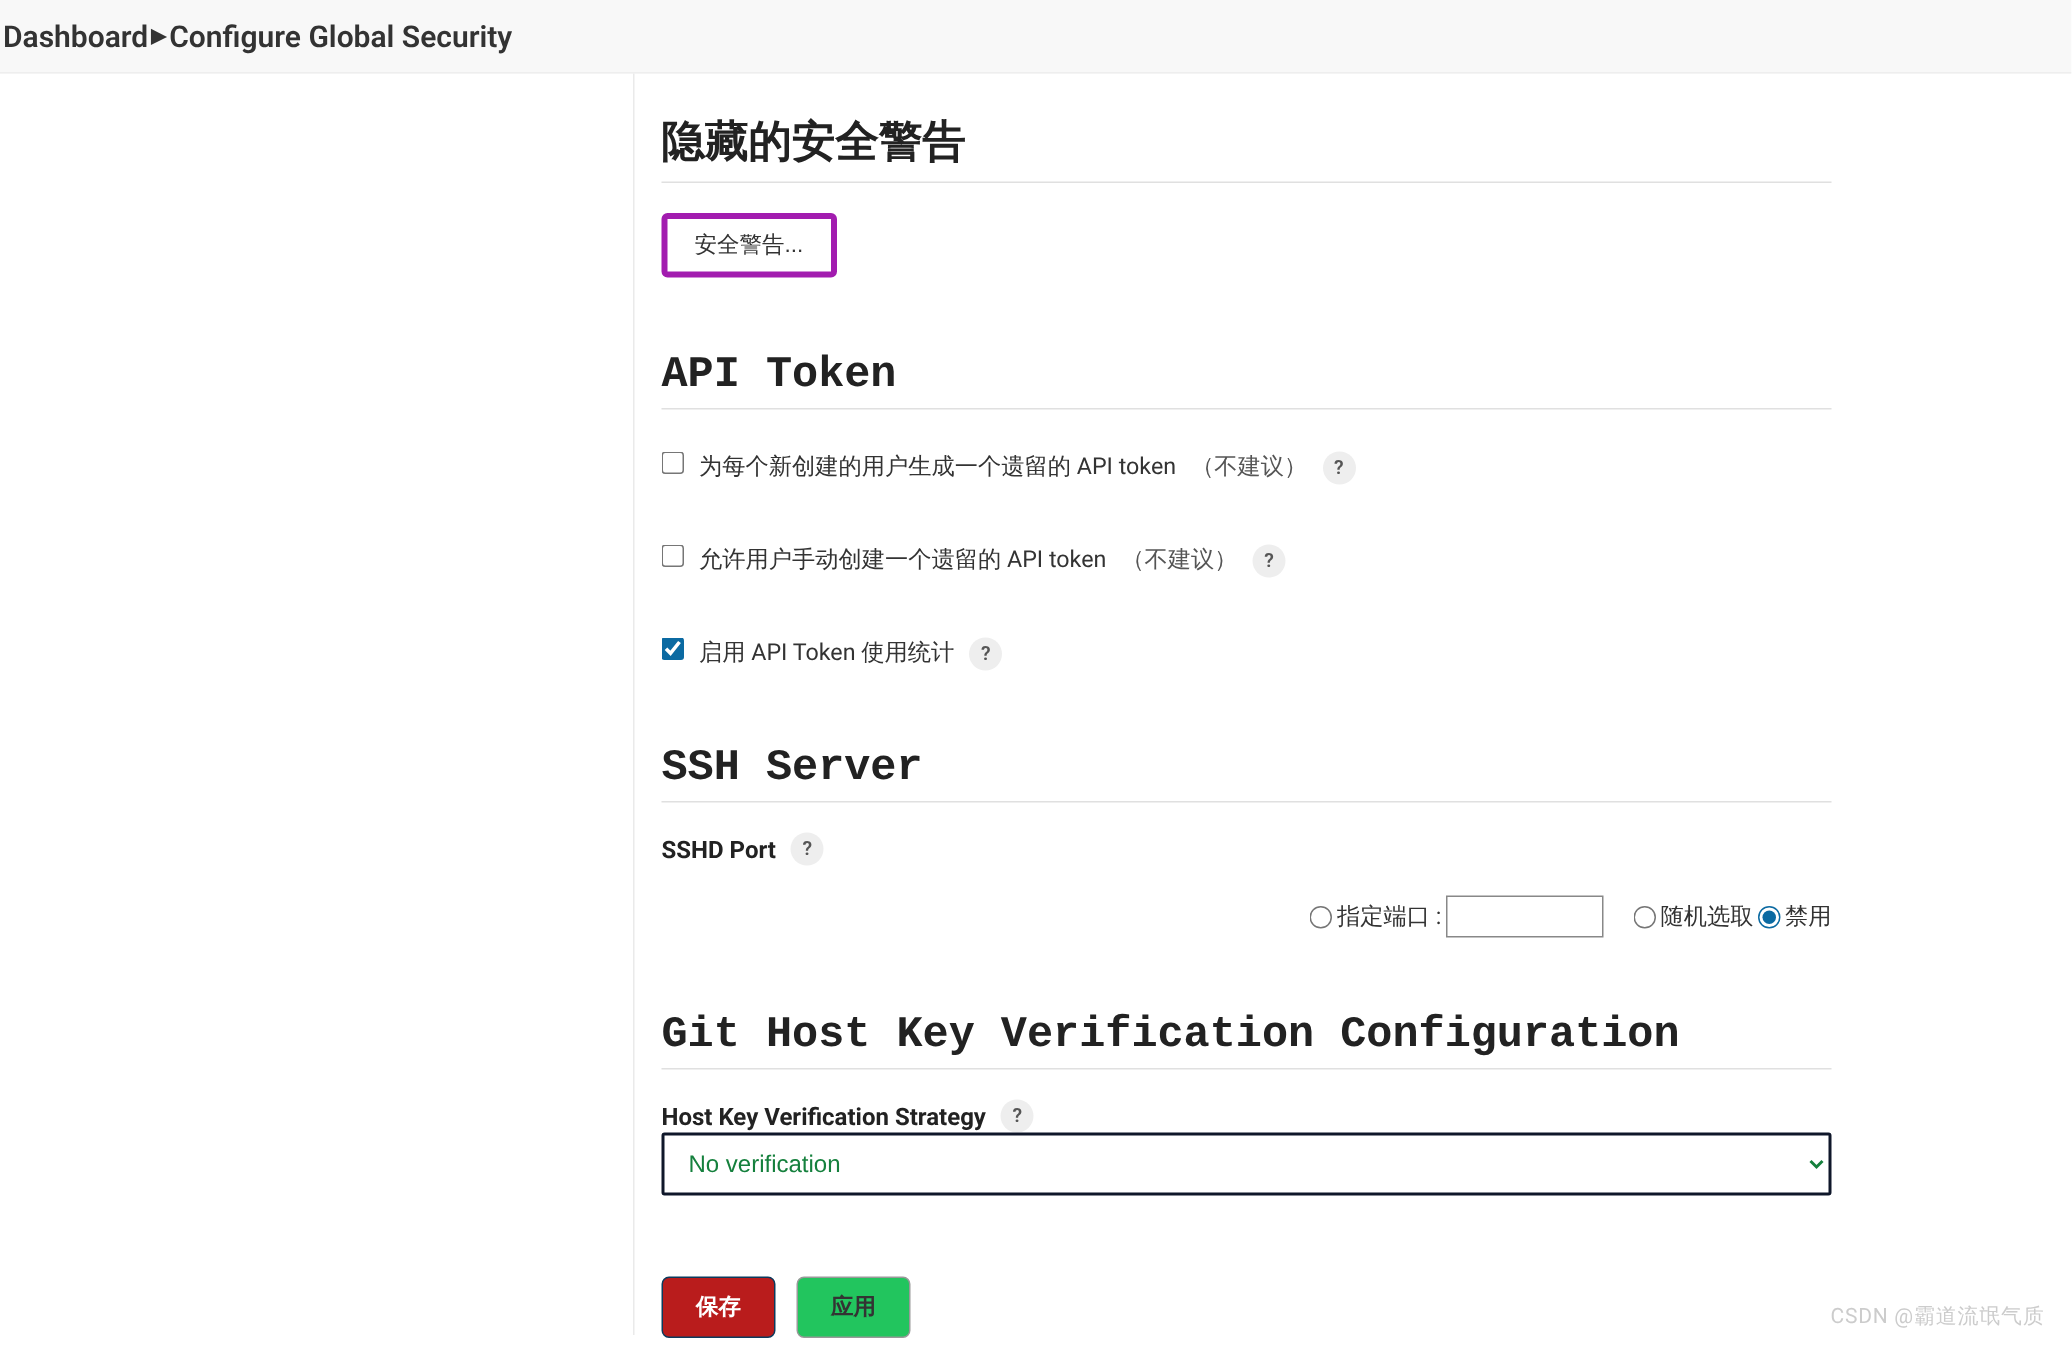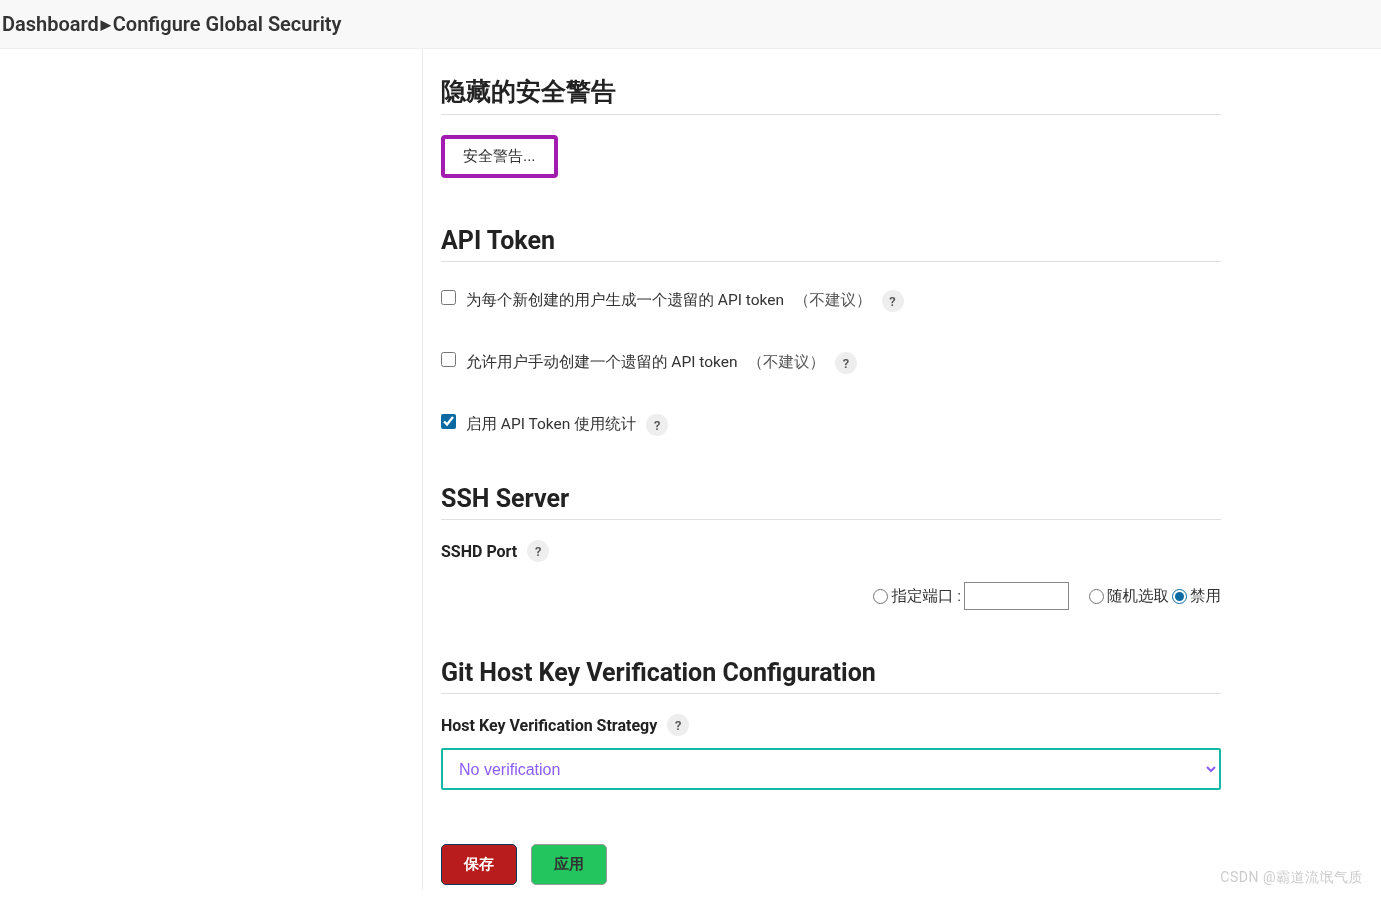--- a/index.html
+++ b/index.html
@@ -33,27 +33,28 @@
     .sidebar {
       width: 423px;
       border-right: 1px solid #eaeaea;
     }
     .main {
       flex: 1;
       padding: 26px 32px 0 18px;
       max-width: 830px;
     }
     h2.section-title {
-      font-size: 25px;
+      font-size: 29px;
       font-weight: 700;
       color: #222;
       margin-top: 12px;
       margin-bottom: 6px;
       padding-bottom: 6px;
       border-bottom: 1px solid #e0e0e0;
+      font-family: Liberation Mono, monospace;
     }
     h2.section-title.first { margin-top: 0; }
     .security-btn {
       display: inline-block;
       margin-top: 14px;
       padding: 8px 18px;
       border: 4px solid #a21caf;
       border-radius: 4px;
       background: #fff;
       font-size: 15px;
@@ -116,27 +117,26 @@
       height: 28px;
       width: 105px;
       border: 1px solid #888;
       padding: 2px 6px;
       font-size: 14px;
     }
     .radio-row .gap { width: 14px; }
     select.strategy {
       width: 100%;
       height: 42px;
-      border: 2px solid #14b8a6;
+      border: 2px solid #0f172a;
       border-radius: 2px;
       padding: 0 12px;
       font-size: 16px;
-      color: #8b5cf6;
+      color: #15803d;
       background: #fff;
-      margin-top: 12px;
     }
     .buttons {
       margin-top: 54px;
       display: flex;
       gap: 14px;
     }
     .btn {
       padding: 10px 22px;
       border-radius: 5px;
       font-size: 15px;

